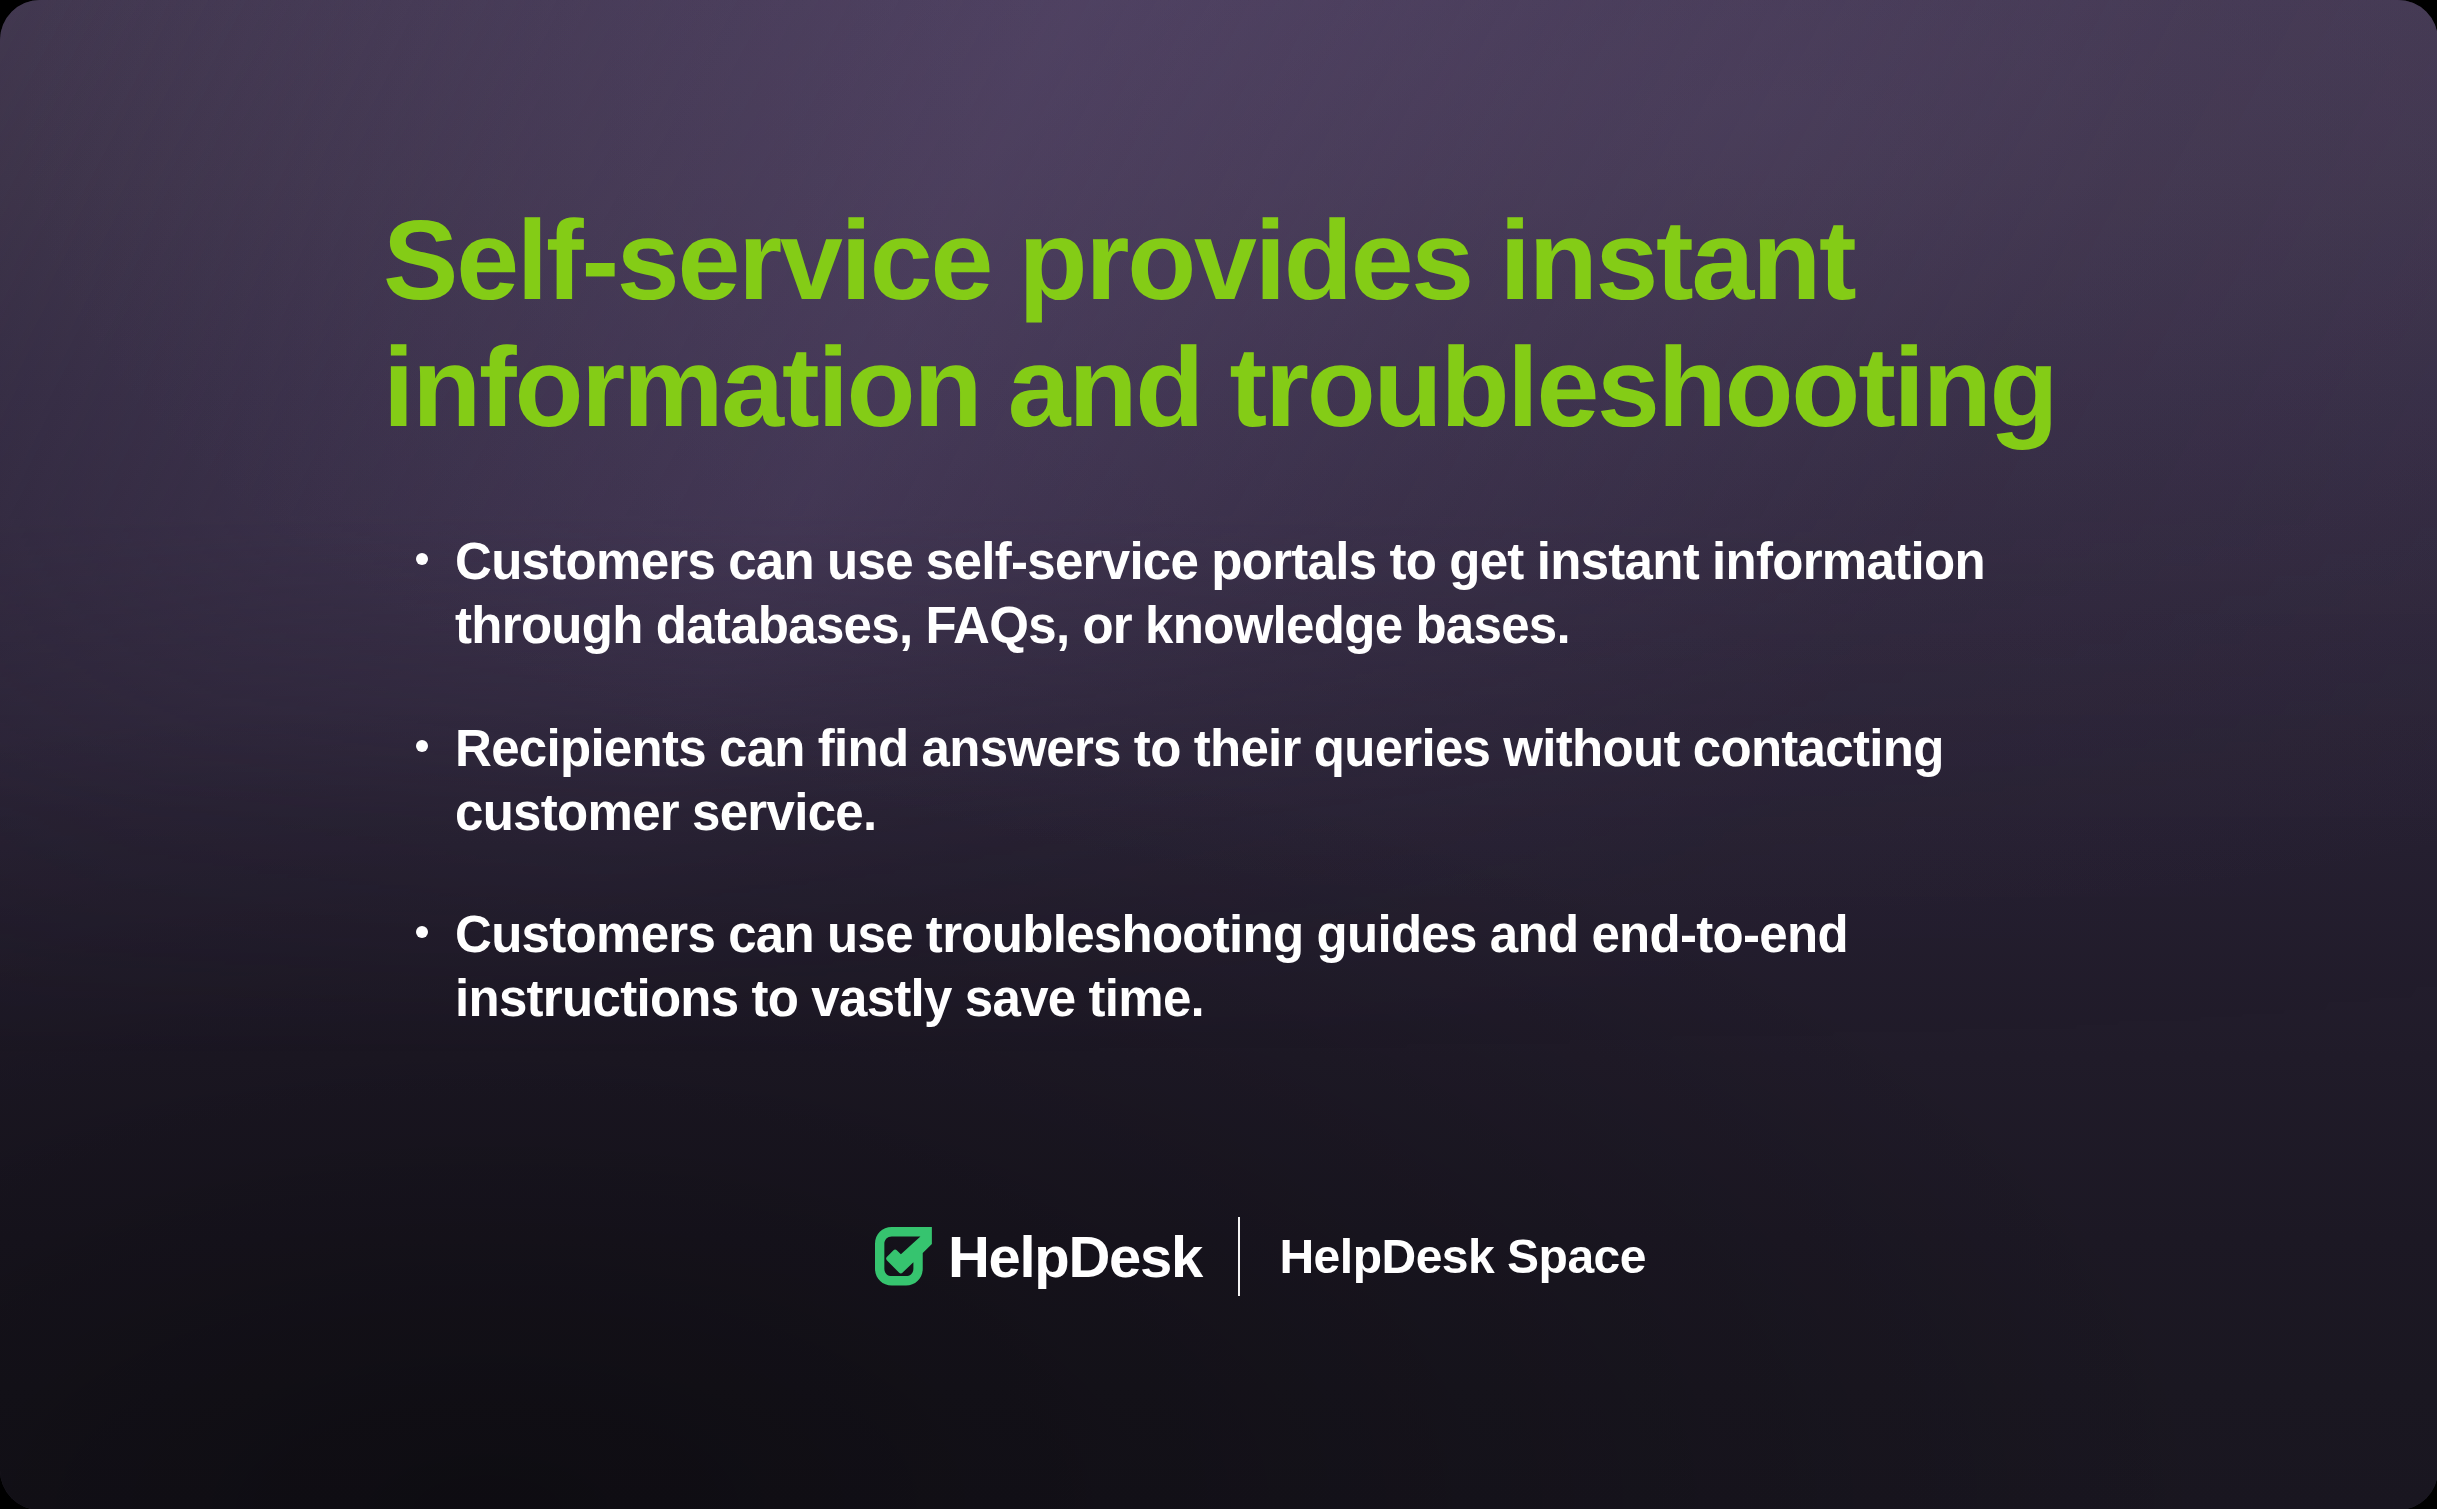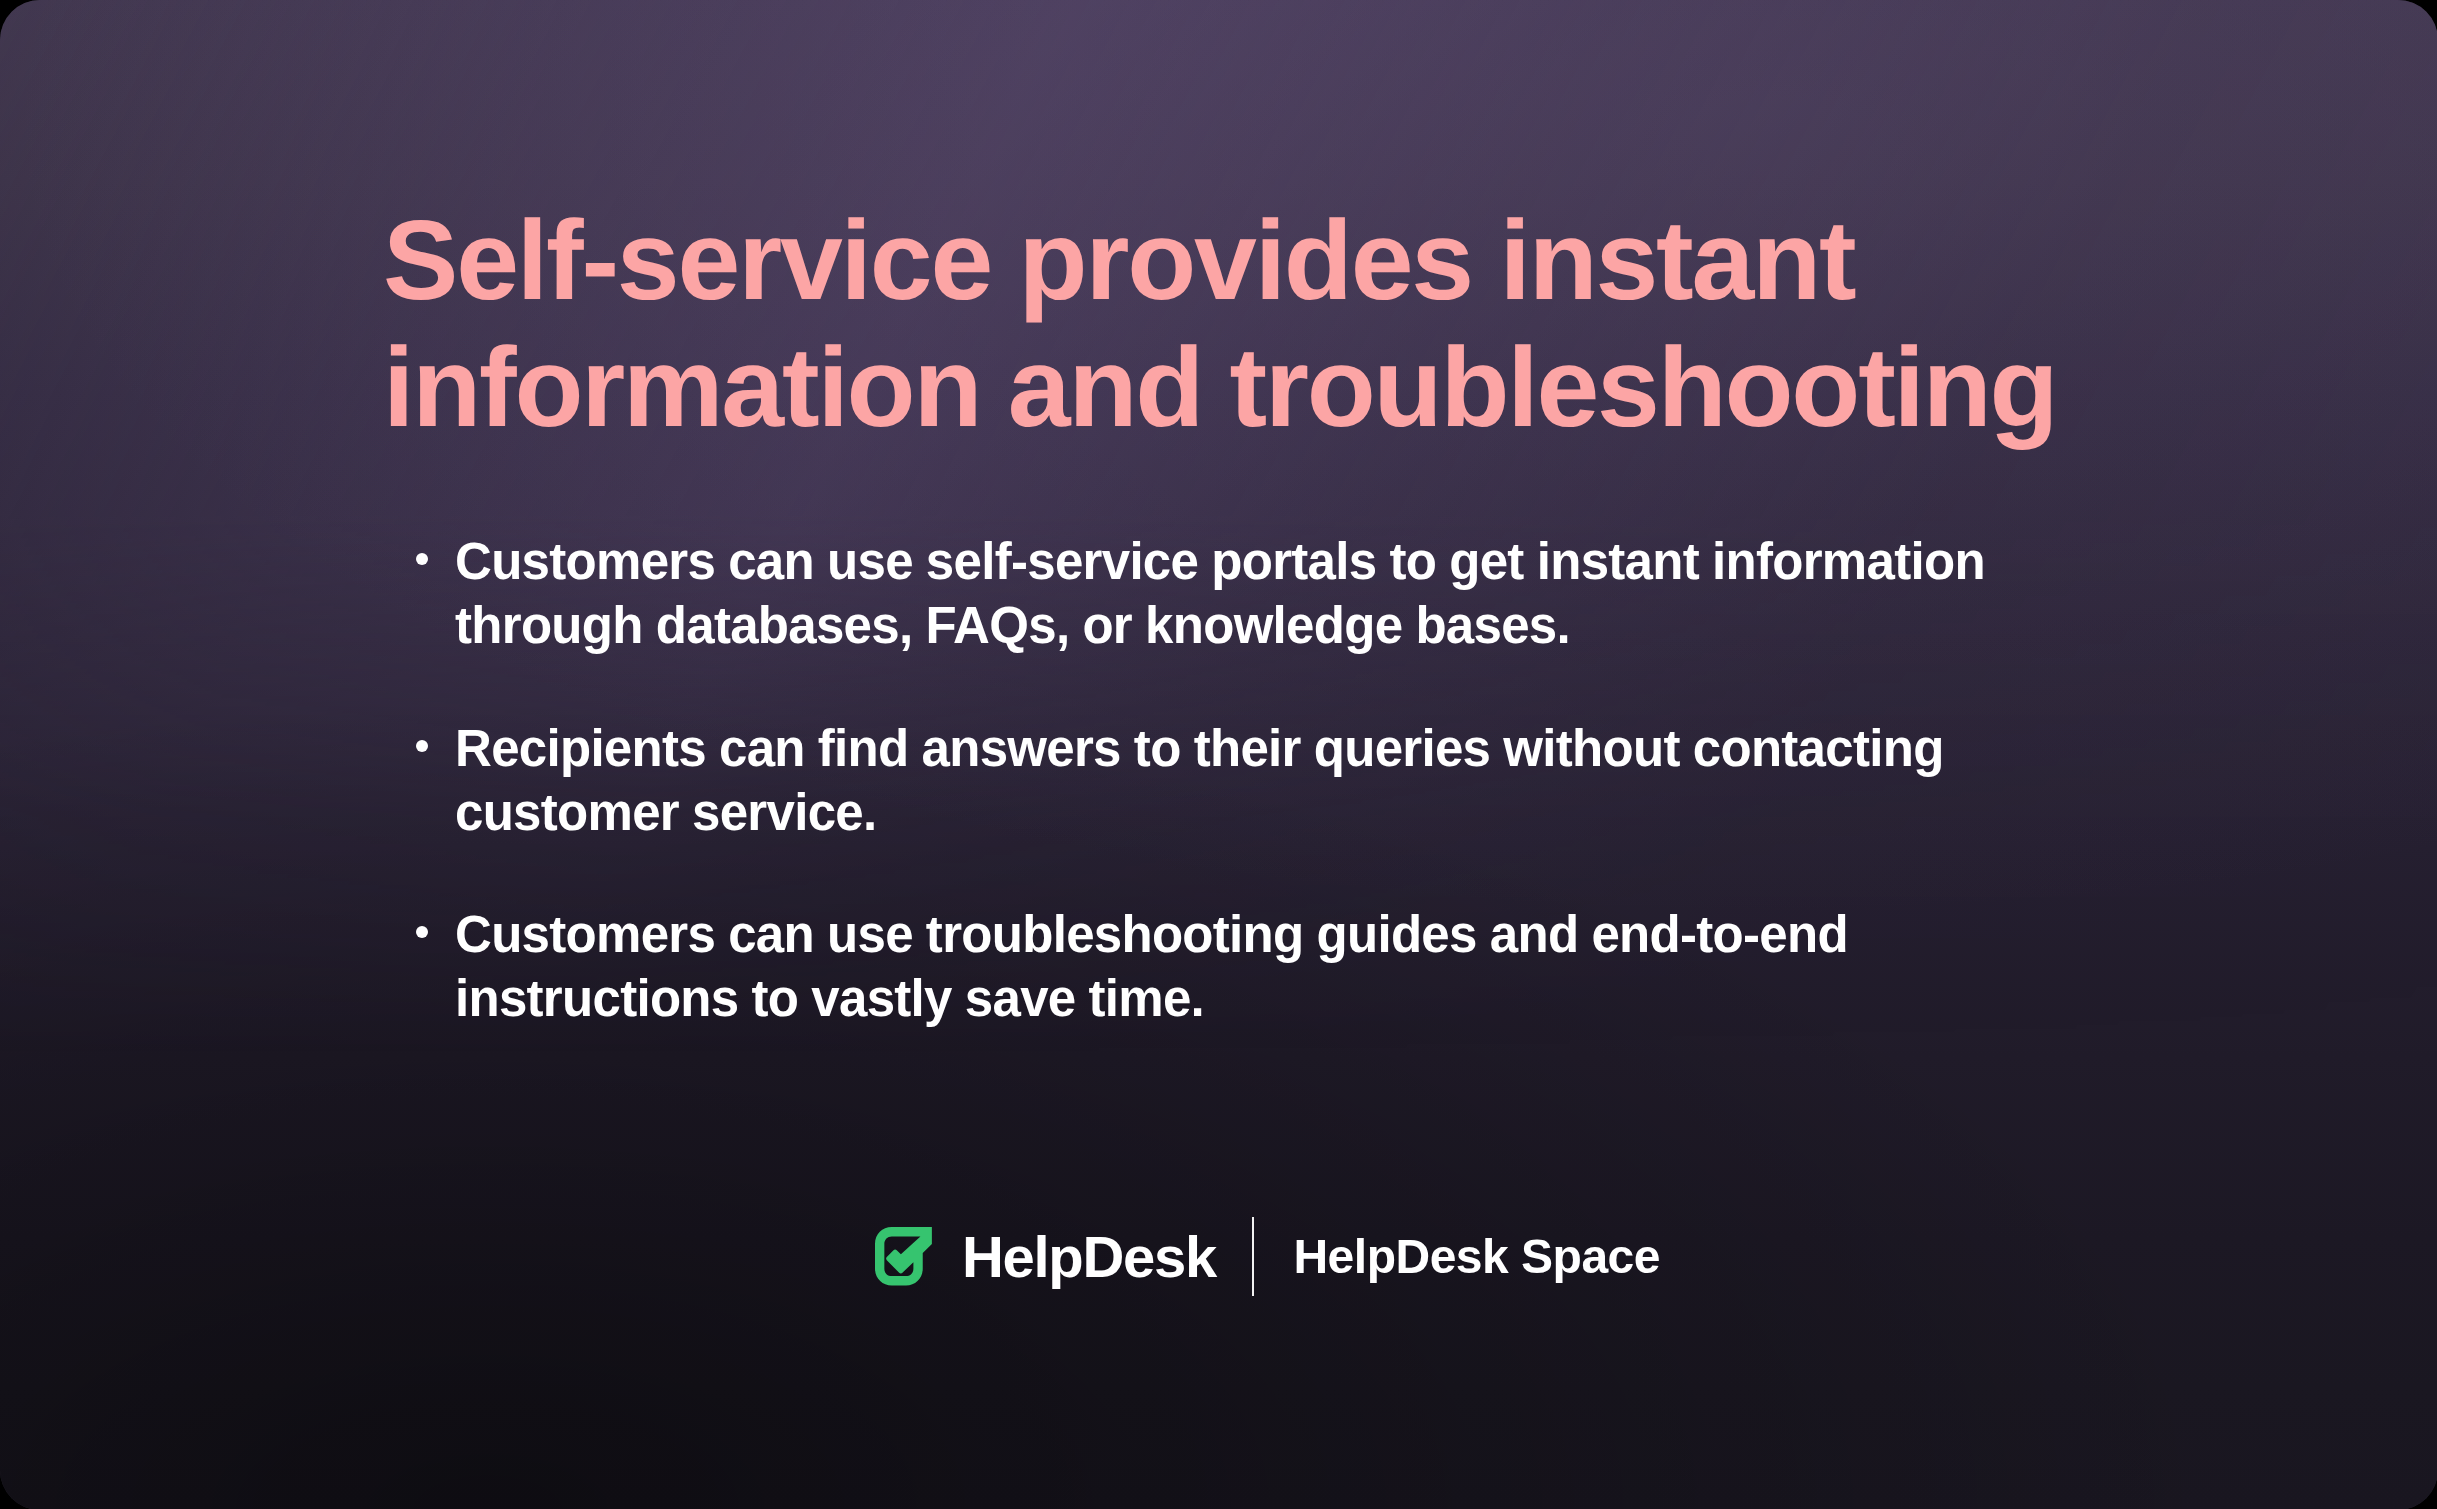--- a/index.html
+++ b/index.html
@@ -75,21 +75,21 @@
     position:absolute; inset:0;
     z-index:5;
   }
 
   
   #headline {
     position:absolute;
     left:383px;
     top:197px;
     width:1805px;
-    color:#fca5a5;
+    color:#84cc16;
     font-size:113px;
     line-height:1.12;
     font-weight:700;
     letter-spacing:-2.2px;
     word-spacing:-1.7px;
     text-rendering:geometricPrecision;
   }
 
   
   #bullet-list {
@@ -127,21 +127,21 @@
     left:875px;
     top:1210px;
     display:flex;
     align-items:center;
     height:93px;
   }
 
   #helpdesk-logo {
     display:flex;
     align-items:center;
-    gap:22px;
+    gap:8px;
   }
   #helpdesk-mark {
     width:65px;
     height:65px;
     display:block;
     flex:0 0 auto;
   }
   #helpdesk-wordmark {
     color:#FFFFFF;
     font-size:58px;

